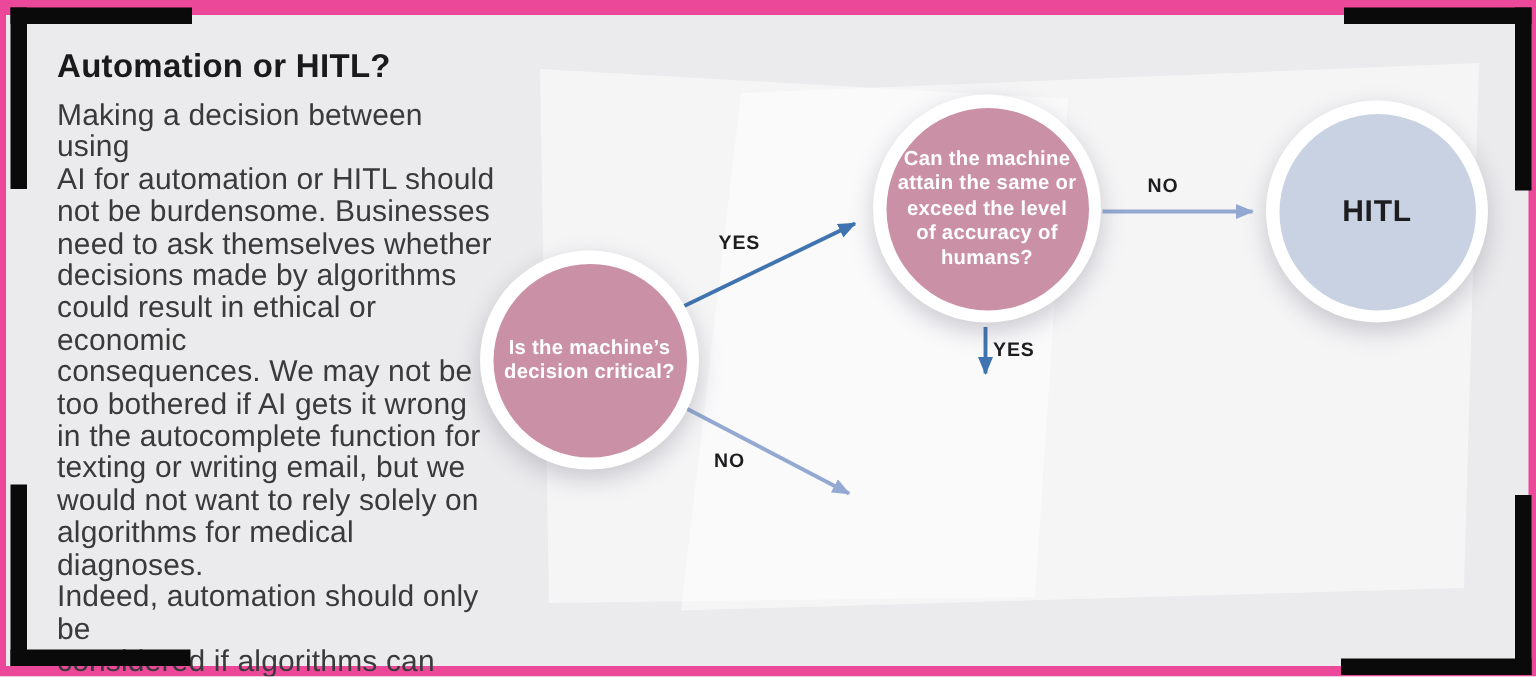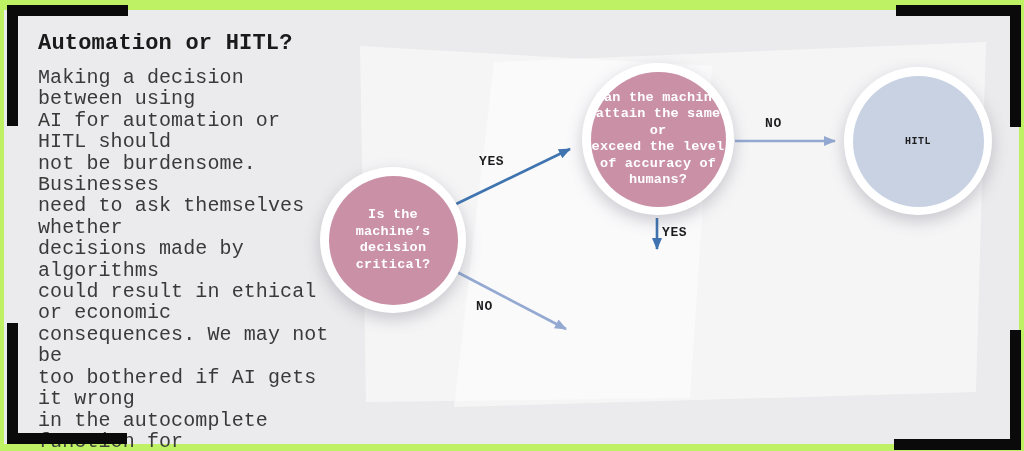--- a/index.html
+++ b/index.html
@@ -1,19 +1,19 @@
 <!DOCTYPE html>
 <html><head>
 <meta charset="utf-8">
 <style>
   html,body{margin:0;padding:0;background:#ffffff;}
   .canvas{
     position:relative;width:1024px;height:451px;overflow:hidden;
-    background:#bef264;
-    font-family:Liberation Mono, monospace;
+    background:#ec4899;
+    font-family:Liberation Sans, sans-serif;
   }
   .bg-panel{
     position:absolute;left:4px;top:10px;width:1015px;height:434px;
     background:#ebebed;
   }
   .bg-polys{position:absolute;left:0;top:0;z-index:1;}
   .edges-svg{position:absolute;left:0;top:0;z-index:2;pointer-events:none;}
 
   
   .bracket{position:absolute;z-index:6;}
@@ -41,21 +41,21 @@
     display:flex;align-items:center;justify-content:center;
   }
   .node-inner{
     width:calc(100% - 17px);height:calc(100% - 17px);border-radius:50%;
     display:flex;align-items:center;justify-content:center;text-align:center;
   }
   .node-inner.pink{background:#ca90a6;}
   .node-inner.blue{background:#c8d2e3;}
   .node-label{font-weight:bold;white-space:pre-line;}
   .node-label.light{color:#ffffff;font-size:13.5px;line-height:16.5px;letter-spacing:.2px;}
-  .node-label.dark{color:#1d1d1f;font-size:10px;letter-spacing:.5px;}
+  .node-label.dark{color:#1d1d1f;font-size:20px;letter-spacing:.5px;}
 
   .node.q1{left:320px;top:167px;width:146px;height:146px;}
   .node.q2{left:582px;top:63px;width:152px;height:152px;}
   .node.hitl{left:844px;top:67px;width:148px;height:148px;}
   .node.auto{left:578px;top:261px;width:148px;height:148px;}
 
   
   .edge-label{
     position:absolute;z-index:4;font-weight:bold;font-size:13px;
     color:#1d1d1f;letter-spacing:.6px;

